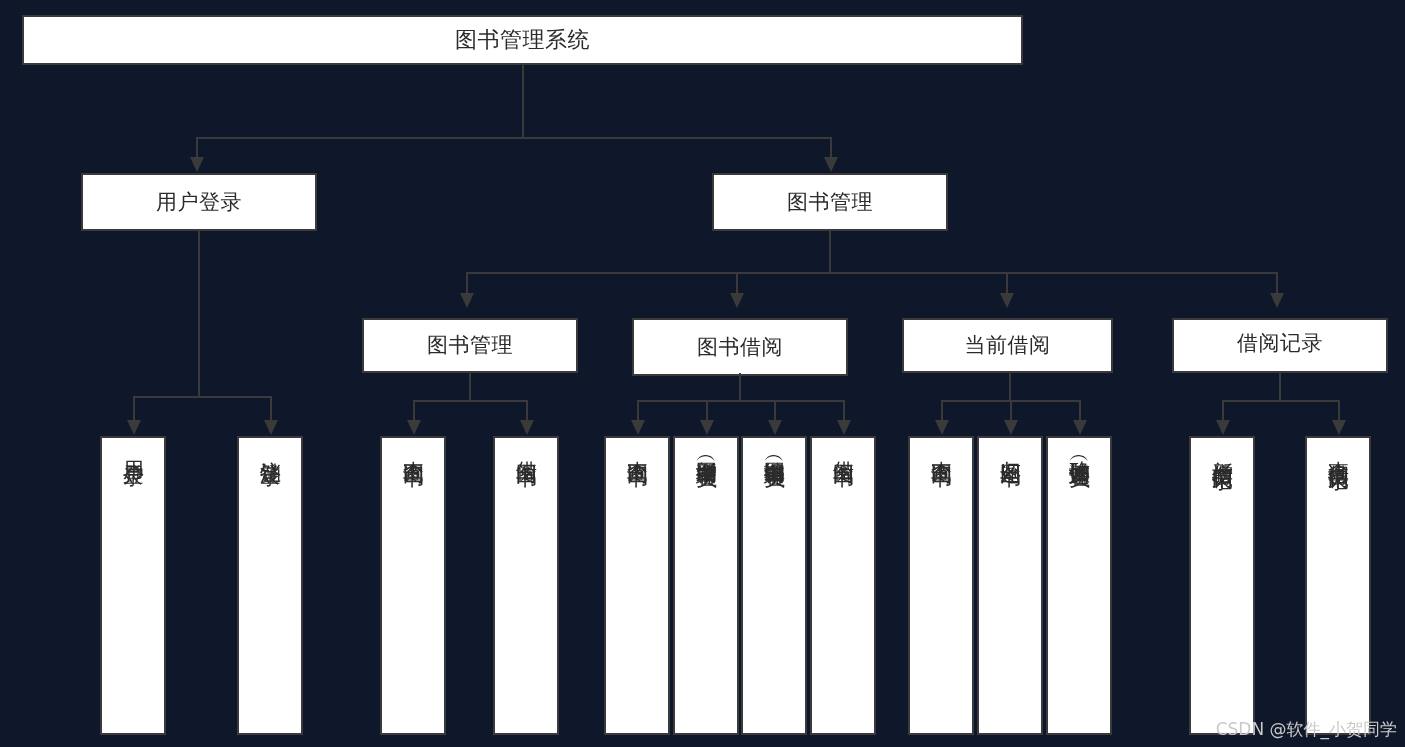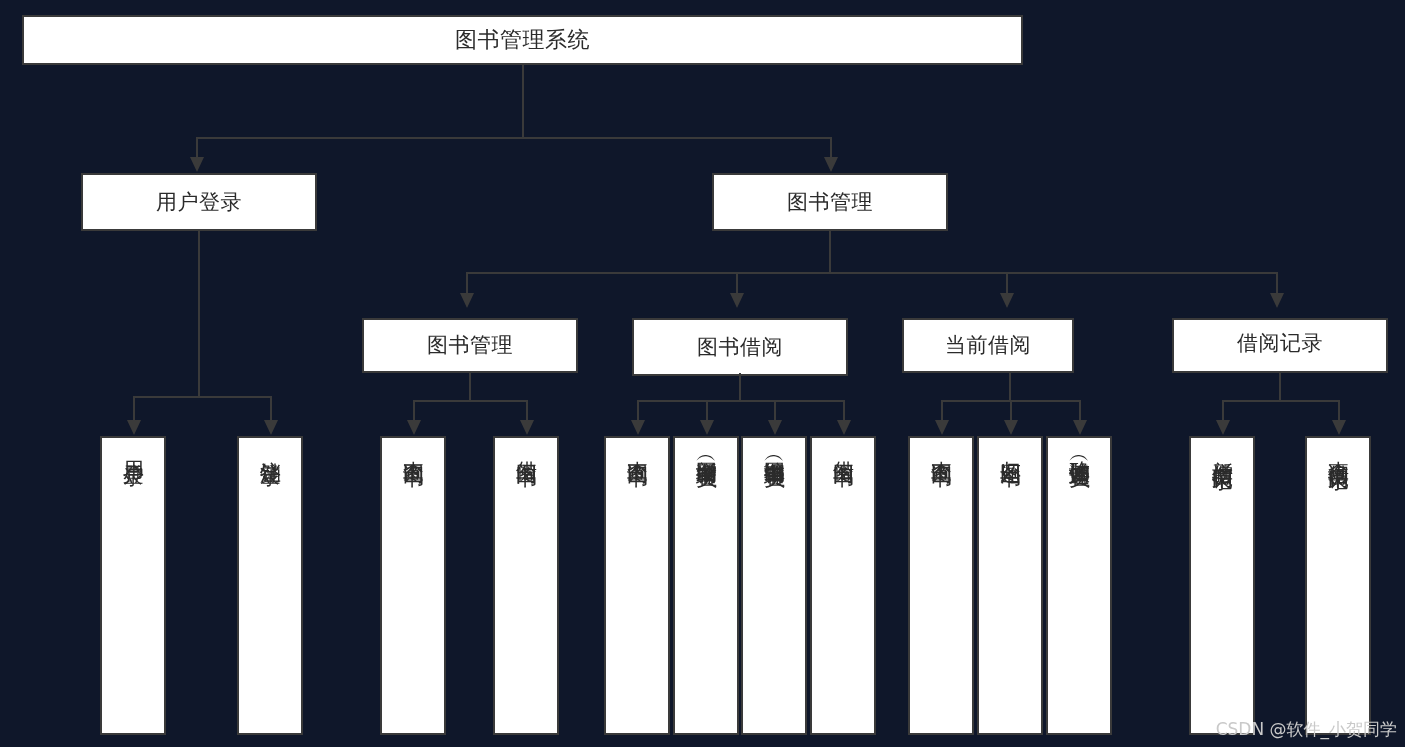--- a/index.html
+++ b/index.html
@@ -142,21 +142,21 @@
 
   <div class="vline" style="left:1276px; top:272px; height:23px;"></div>
   <div class="arrow" style="left:1270px; top:293px;"></div>
 
   <div class="node horiz" style="left:362px; top:318px; width:216px; height:55px;">
     <span class="label">图书管理</span>
   </div>
   <div class="node horiz" style="left:632px; top:318px; width:216px; height:58px;">
     <span class="label">图书借阅</span>
   </div>
-  <div class="node horiz" style="left:902px; top:318px; width:172px; height:55px;">
+  <div class="node horiz" style="left:902px; top:318px; width:211px; height:55px;">
     <span class="label">当前借阅</span>
   </div>
   <div class="node horiz" style="left:1172px; top:318px; width:216px; height:55px;font-family:Liberation Mono, monospace;">
     <span class="label">借阅记录</span>
   </div>
 
   <div class="vline" style="left:469px; top:373px; height:27px;"></div>
   <div class="hline" style="left:413px; top:400px; width:114px;"></div>
   <div class="vline" style="left:413px; top:400px; height:22px;"></div>
   <div class="arrow" style="left:407px; top:420px;"></div>

